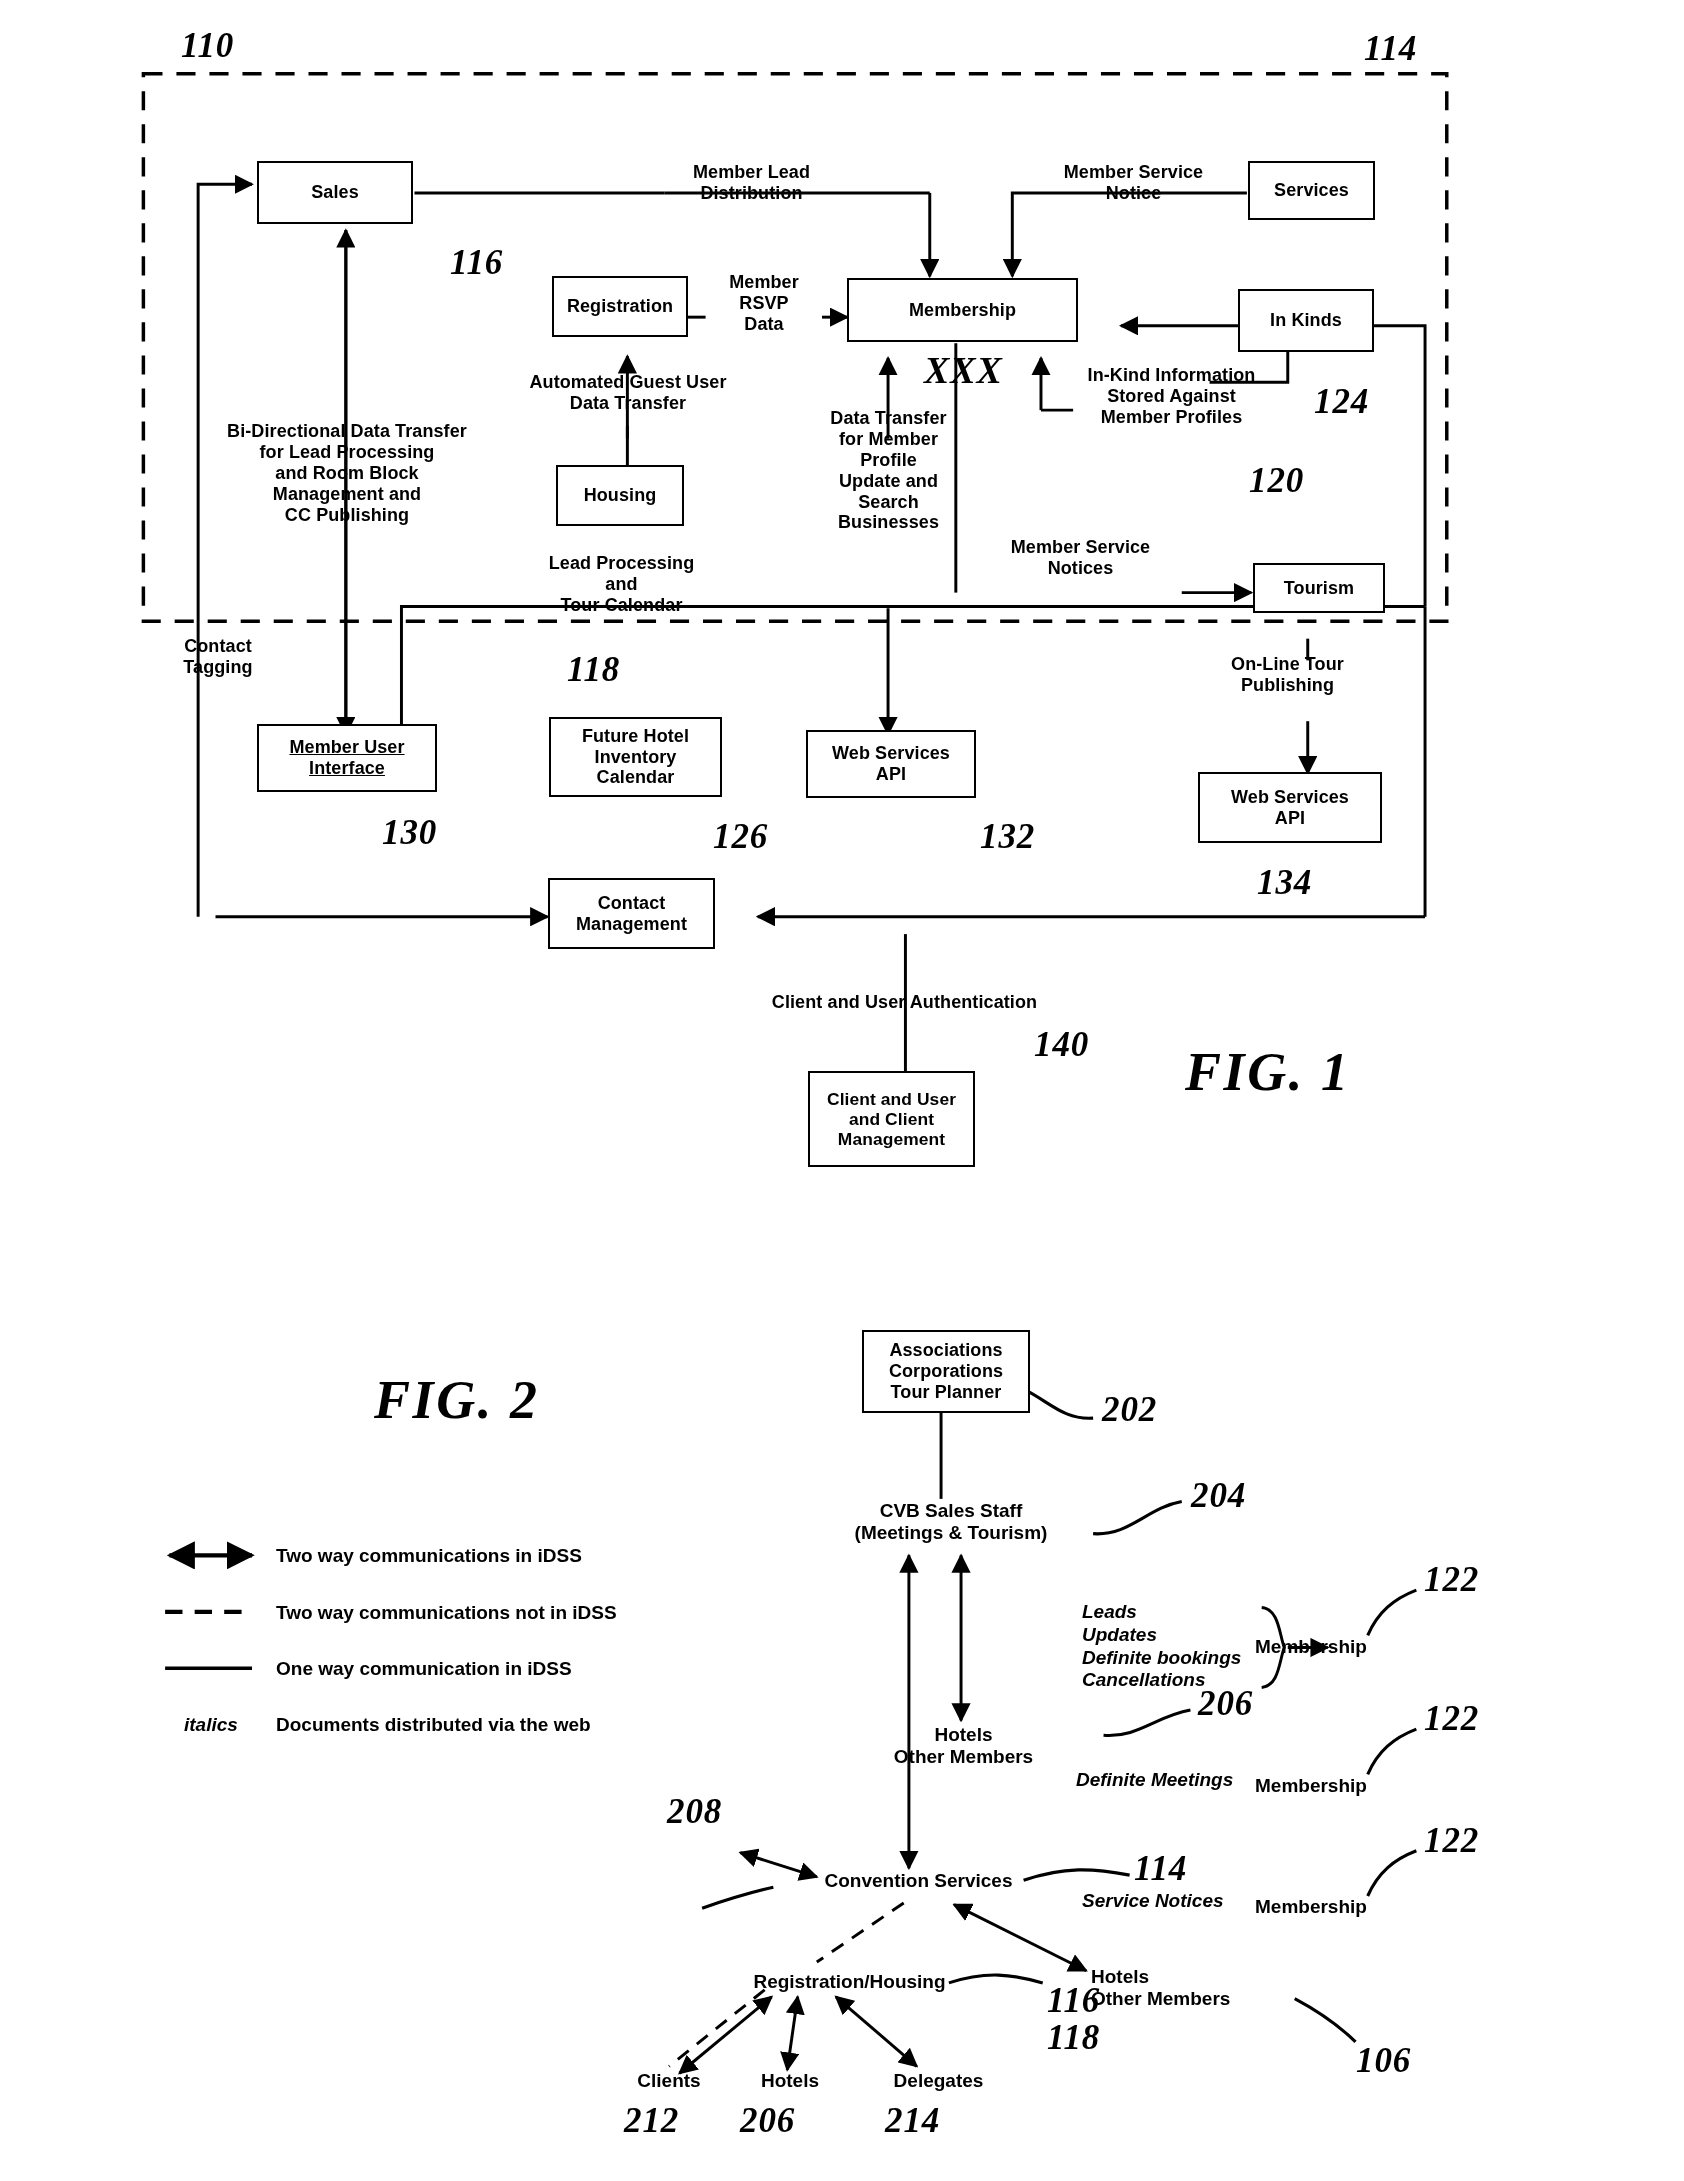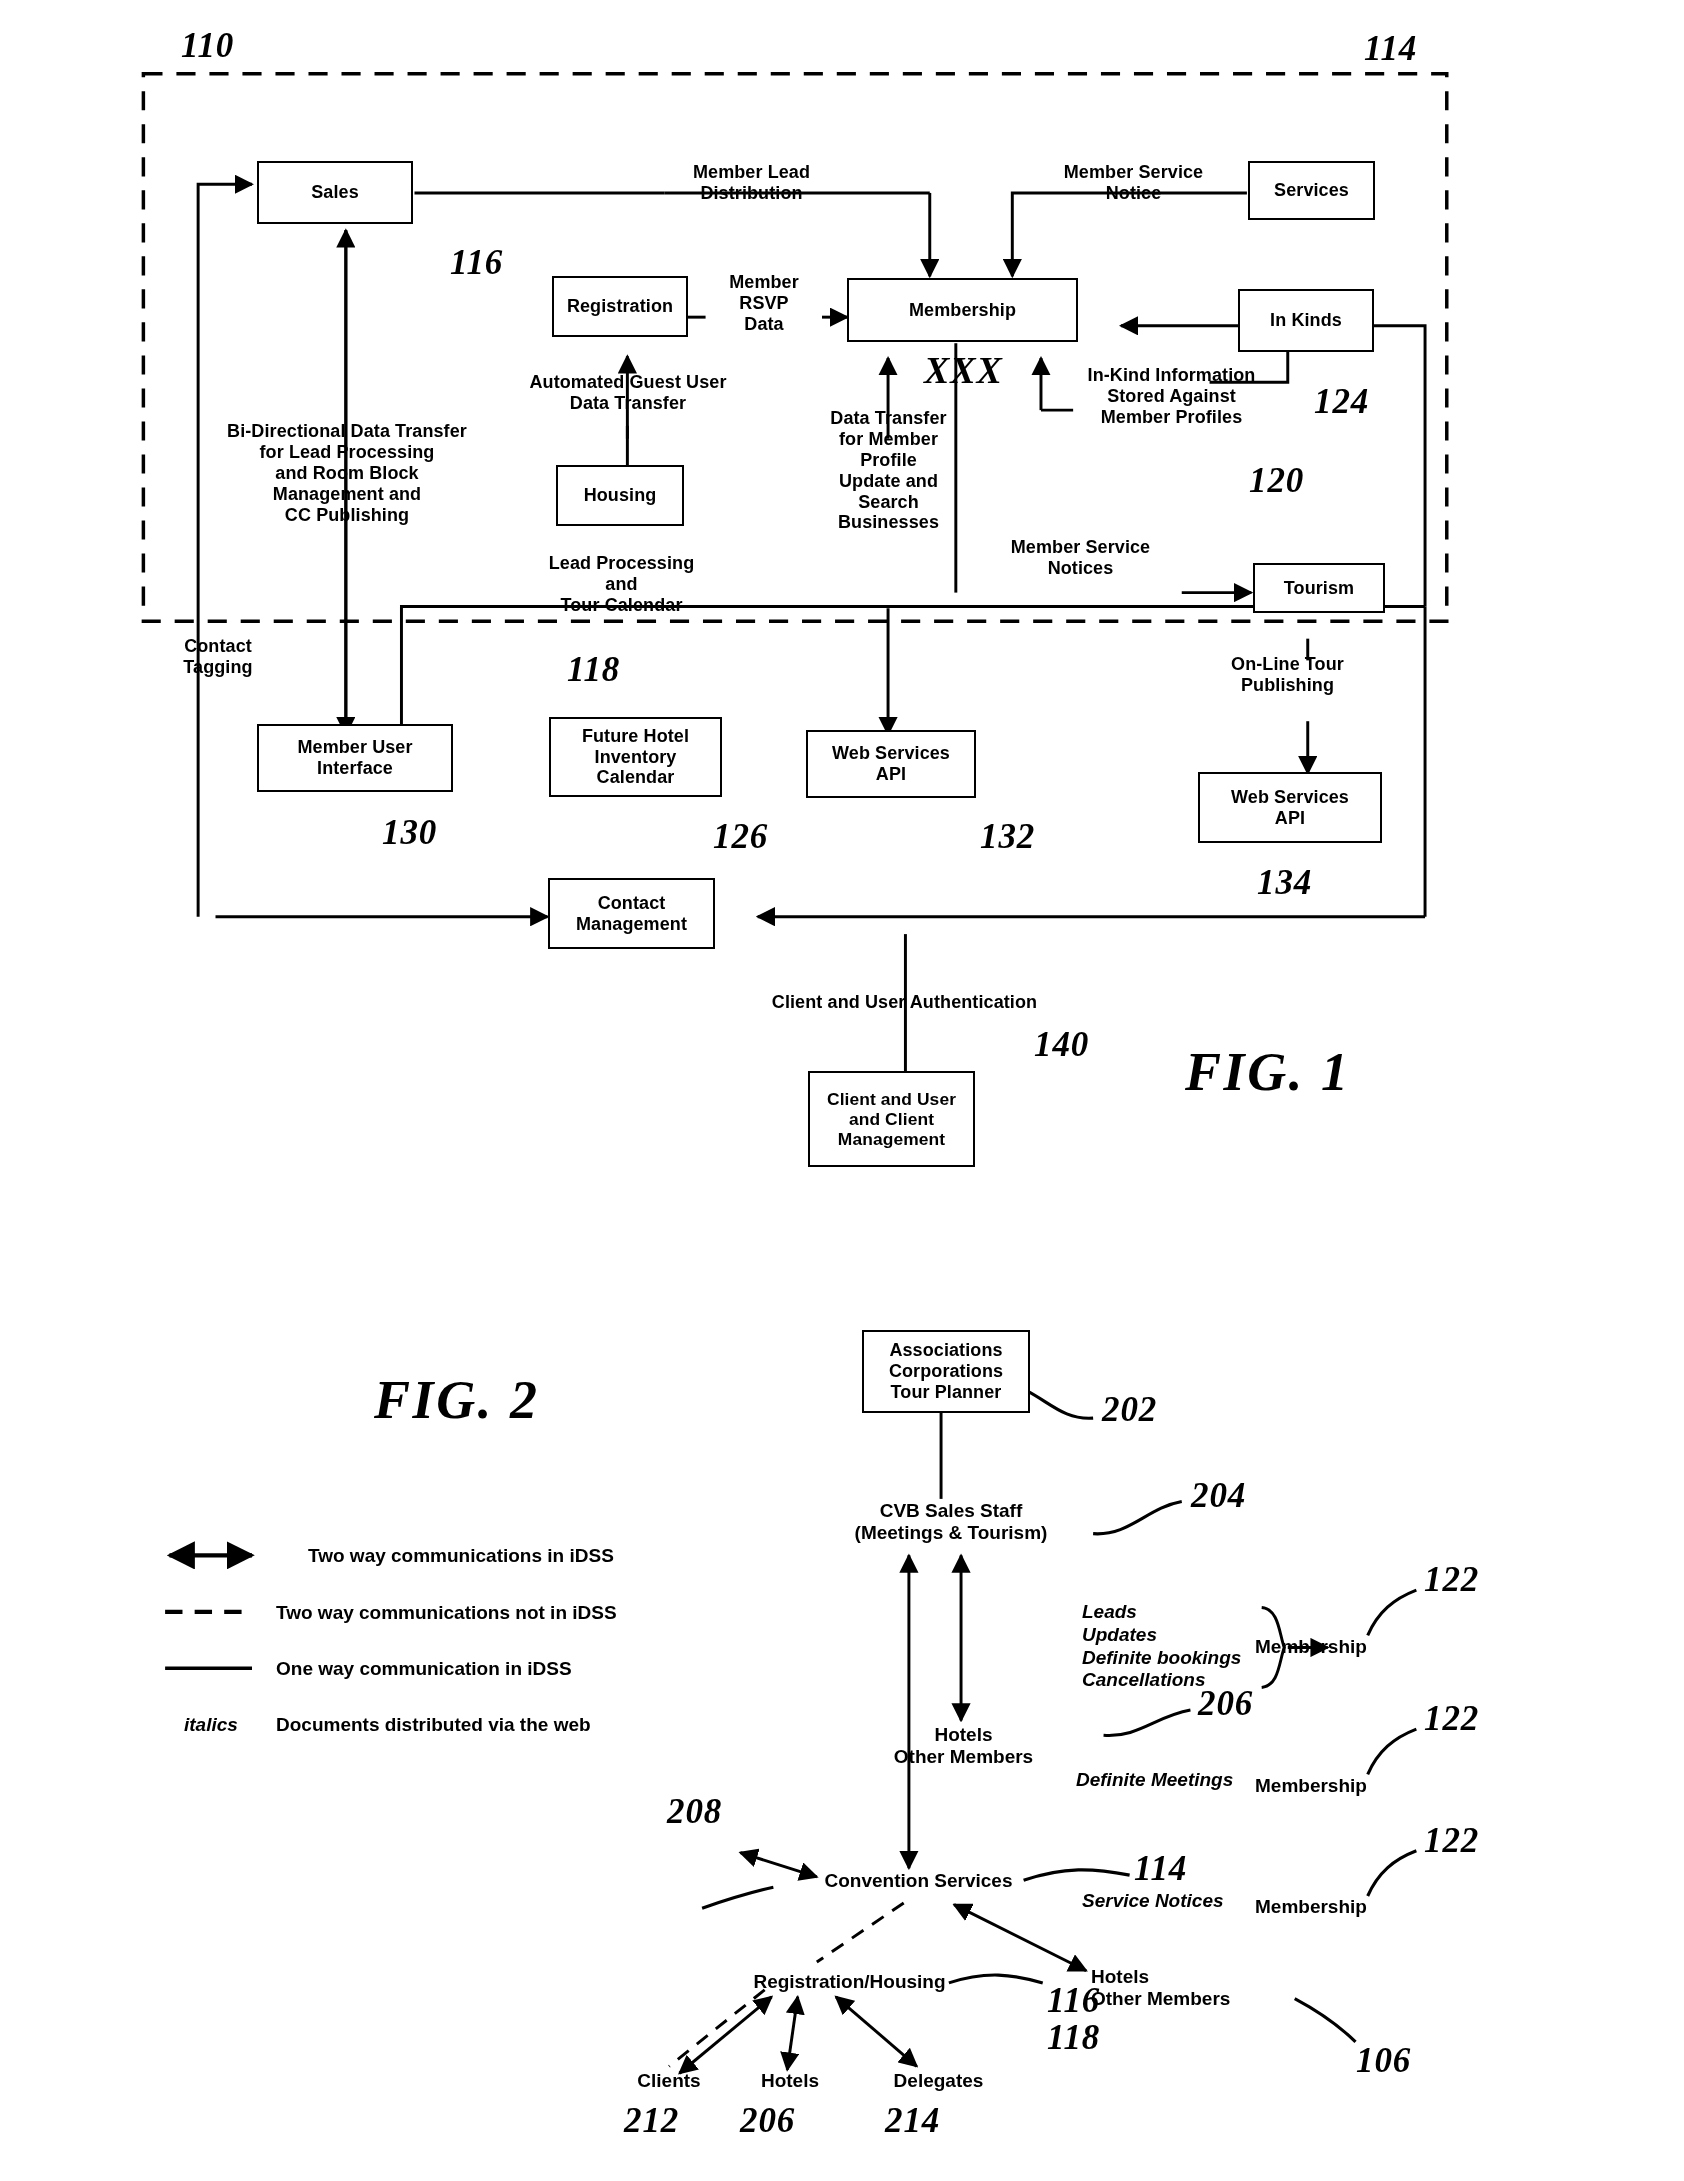--- a/index.html
+++ b/index.html
@@ -154,21 +154,21 @@
   </div>
 
   <div class="box" style="left:556px;top:465px;width:128px;height:61px;">
     <span>Housing</span>
   </div>
 
   <div class="box" style="left:1253px;top:563px;width:132px;height:50px;">
     <span>Tourism</span>
   </div>
 
-  <div class="box" style="left:257px;top:724px;width:196px;height:68px;">
+  <div class="box" style="left:257px;top:724px;width:180px;height:68px;text-decoration:underline;">
     <span>Member User
 Interface</span>
   </div>
 
   <div class="box" style="left:549px;top:717px;width:173px;height:80px;">
     <span>Future Hotel
 Inventory
 Calendar</span>
   </div>
 
@@ -249,21 +249,21 @@
   <div class="ref" style="left:713px;top:817px;">126</div>
   <div class="ref" style="left:382px;top:813px;">130</div>
   <div class="ref" style="left:980px;top:817px;">132</div>
   <div class="ref" style="left:1247px;top:863px;margin-left:10px;">134</div>
   <div class="ref" style="left:1034px;top:1025px;">140</div>
 
   <div class="figtitle" style="left:1185px;top:1041px;">FIG. 1</div>
 
   <div class="figtitle" style="left:374px;top:1369px;">FIG. 2</div>
 
-  <div class="legtext" style="left:276px;top:1545px;margin-left:32px;">Two way communications in iDSS</div>
+  <div class="legtext" style="left:276px;top:1545px;">Two way communications in iDSS</div>
   <div class="legtext" style="left:276px;top:1602px;">Two way communications not in iDSS</div>
   <div class="legtext" style="left:276px;top:1658px;">One way communication in iDSS</div>
   <div class="legital" style="left:184px;top:1714px;">italics</div>
   <div class="legtext" style="left:276px;top:1714px;">Documents distributed via the web</div>
 
   <div class="box" style="left:862px;top:1330px;width:168px;height:83px;font-size:18px;">
     <span>Associations
 Corporations
 Tour Planner</span>
   </div>

